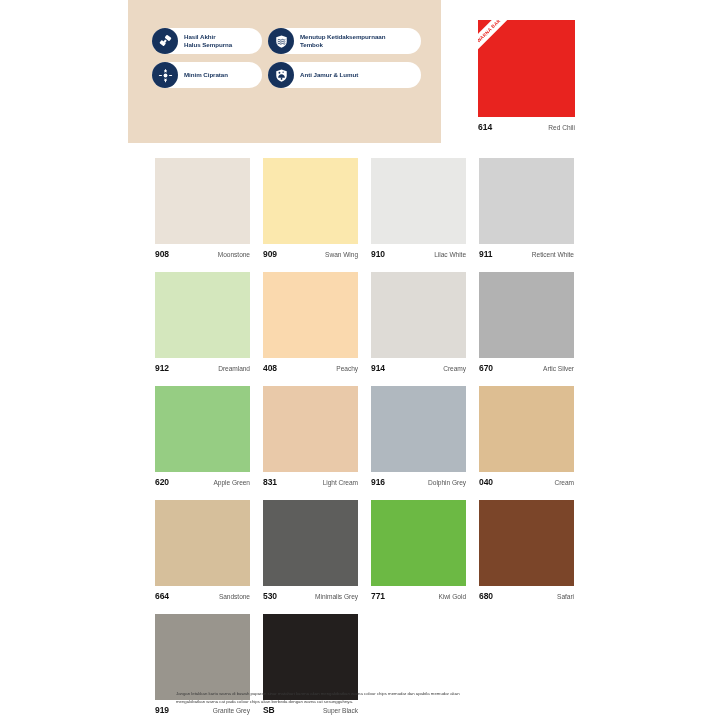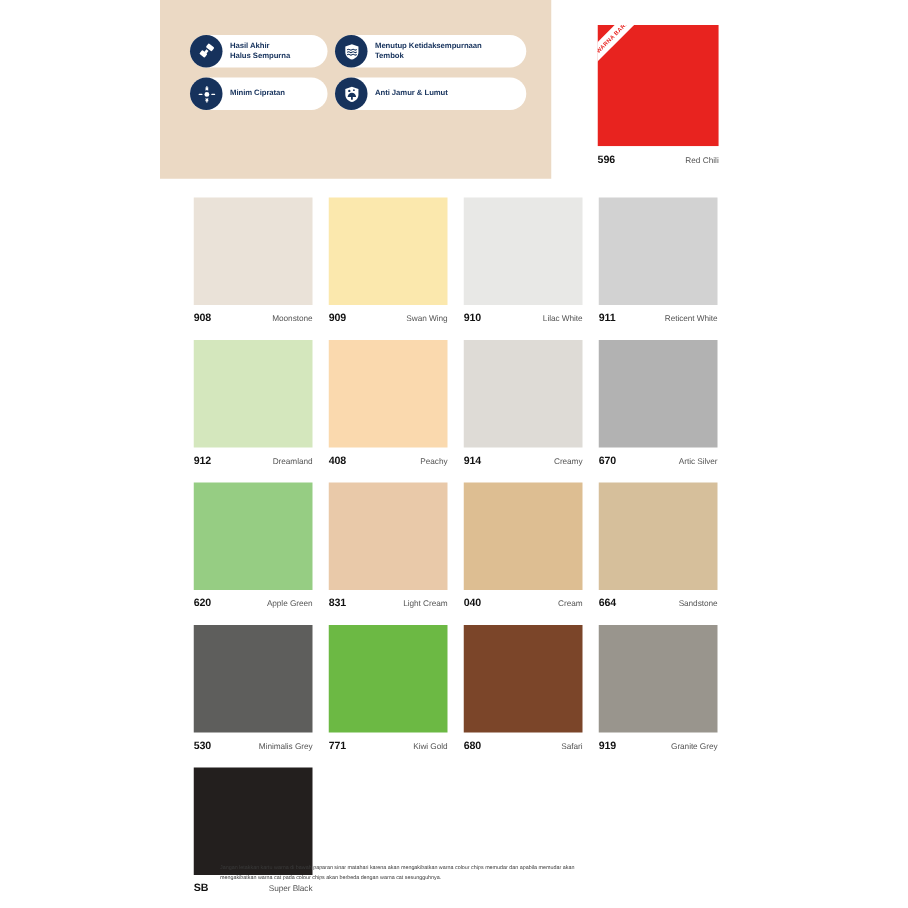--- a/index.html
+++ b/index.html
@@ -141,21 +141,21 @@
     row-gap: 11px;
   }
   .cell { width: 95px; }
   .cell-chip {
     width: 95px;
     height: 86px;
   }
   .cell-meta {
     display: flex;
     justify-content: space-between;
-    align-items: flex-end;
+    align-items: center;
     margin-top: 5px;
     padding-bottom: 2px;
   }
   .cell-code {
     font-size: 8.5px;
     font-weight: bold;
     color: #111111;
     letter-spacing: -0.1px;
   }
   .cell-name {
@@ -240,21 +240,21 @@
 </div>
 
 <div class="featured">
   <div class="featured-chip">
     <div class="fill" style="background: rgb(232, 35, 31);"></div>
     <div class="ribbon">
       <span>WARNA BARU</span>
     </div>
   </div>
   <div class="featured-meta">
-    <span class="featured-code">596</span>
+    <span class="featured-code">614</span>
     <span class="featured-name">Red Chili</span>
   </div>
 </div>
 
 <div class="grid">
     <div class="cell">
       <div class="cell-chip" style="background: rgb(234, 226, 216);"></div>
       <div class="cell-meta">
         <span class="cell-code">908</span>
         <span class="cell-name">Moonstone</span>
@@ -317,20 +317,27 @@
       </div>
     </div>
     <div class="cell">
       <div class="cell-chip" style="background: rgb(233, 201, 169);"></div>
       <div class="cell-meta">
         <span class="cell-code">831</span>
         <span class="cell-name">Light Cream</span>
       </div>
     </div>
     <div class="cell">
+      <div class="cell-chip" style="background: rgb(176, 184, 191);"></div>
+      <div class="cell-meta">
+        <span class="cell-code">916</span>
+        <span class="cell-name">Dolphin Grey</span>
+      </div>
+    </div>
+    <div class="cell">
       <div class="cell-chip" style="background: rgb(221, 190, 146);"></div>
       <div class="cell-meta">
         <span class="cell-code">040</span>
         <span class="cell-name">Cream</span>
       </div>
     </div>
     <div class="cell">
       <div class="cell-chip" style="background: rgb(214, 191, 155);"></div>
       <div class="cell-meta">
         <span class="cell-code">664</span>

